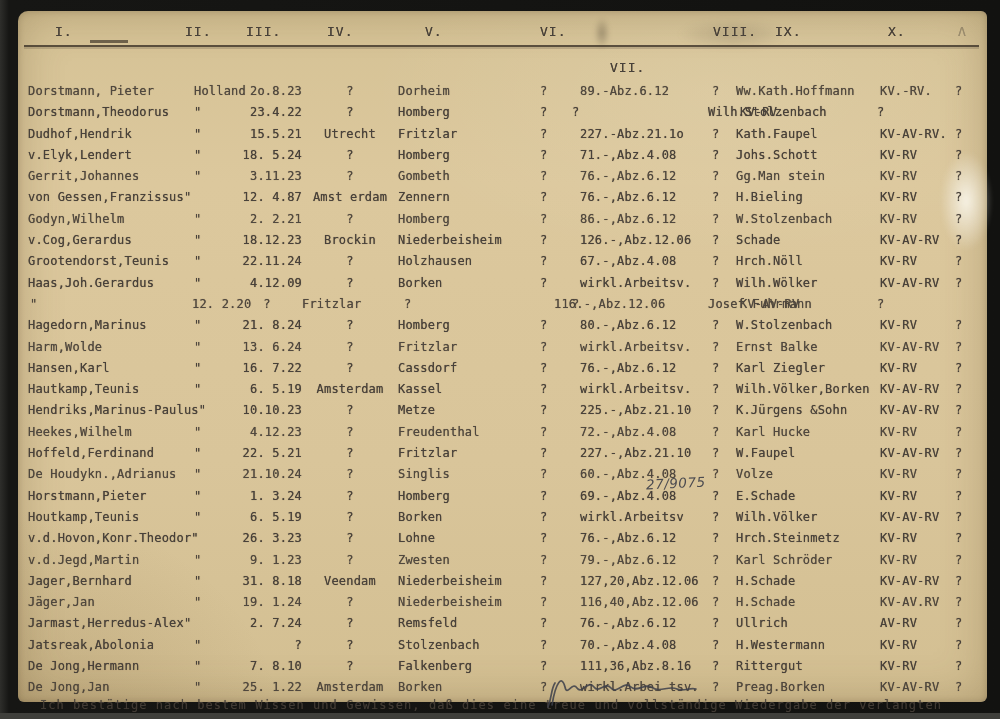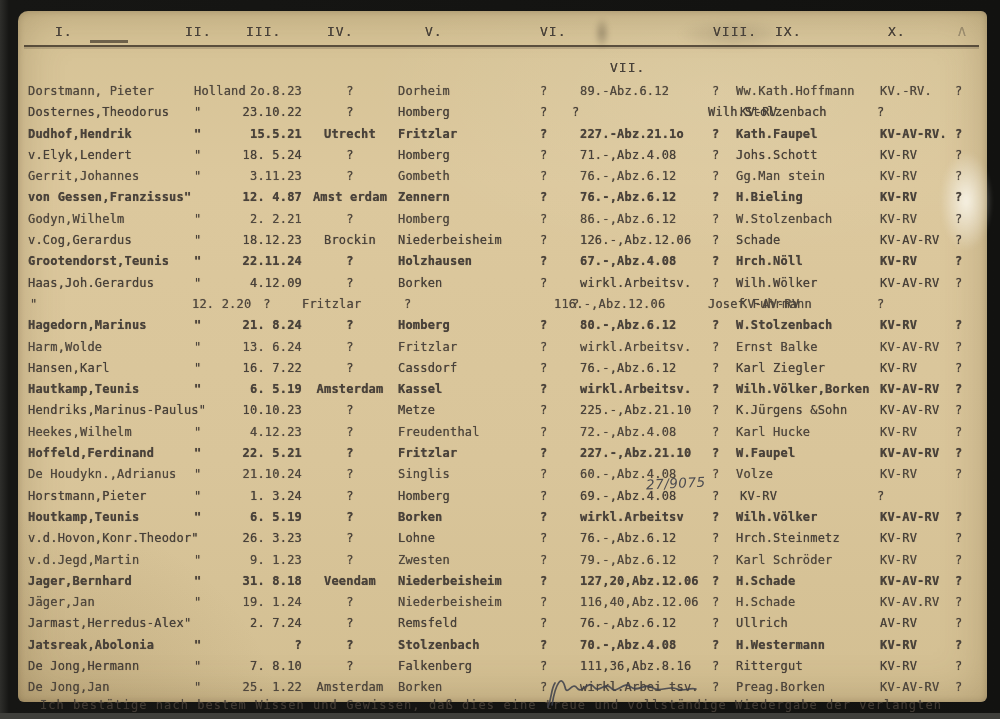--- a/index.html
+++ b/index.html
@@ -60,21 +60,21 @@
 
   
   .tbl { position:absolute; left:0; top:50px; right:16px; font-size:12px; letter-spacing:.2px;margin-top:20px; }
   .row {
     display:grid;
     grid-template-columns: 164px 40px 70px 96px 136px 26px 140px 28px 140px 78px 1fr;
     height:21.3px; line-height:21.3px; padding-left:10px;
     white-space:pre; text-shadow:0 0 .7px rgba(62,52,40,.8);
   }
   .row:nth-child(odd) { opacity:.94; }
-  .row:nth-child(3n)  { opacity:.99;font-weight:bold; }
+  .row:nth-child(3n)  { opacity:.99; }
   .c { overflow:visible; }
   .c2 { padding-left:2px; }
   .c3 { text-align:right; }
   .c4 { text-align:center; }
   .c6 { padding-left:6px; }
   .c7 { padding-left:20px; }
   .c8 { padding-left:12px; }
   .c9 { padding-left:8px; }
   .c10 { padding-left:12px; }
   .c11 { padding-left:9px; }
@@ -119,39 +119,39 @@
         <span class="hdr" style="left: 695px;">VIII.</span>
         <span class="hdr" style="left: 757px; text-align: center;">IX.</span>
         <span class="hdr" style="left: 870px;">X.</span>
         <span class="hdr faint" style="left: 940px;">Λ</span>
       </div>
     <div class="hdr-underline-i"></div>
     <div class="hdr-rule"></div>
 
     <div class="tbl" id="tbody">
         <div class="row"><span class="c c1">Dorstmann, Pieter</span><span class="c c2">Holland</span><span class="c c3">2o.8.23</span><span class="c c4">?</span><span class="c c5">Dorheim</span><span class="c c6">?</span><span class="c c7">89.-Abz.6.12</span><span class="c c8">?</span><span class="c c9">Ww.Kath.Hoffmann</span><span class="c c10">KV.-RV.</span><span class="c c11">?</span></div>
-        <div class="row"><span class="c c1">Dosternes,Theodorus</span><span class="c c2">"</span><span class="c c3">23.10.22</span><span class="c c4">?</span><span class="c c5">Homberg</span><span class="c c6">?</span><span class="c c8">?</span><span class="c c9">Wilh.Stolzenbach</span><span class="c c10">KV-RV.</span><span class="c c11">?</span></div>
+        <div class="row"><span class="c c1">Dorstmann,Theodorus</span><span class="c c2">"</span><span class="c c3">23.4.22</span><span class="c c4">?</span><span class="c c5">Homberg</span><span class="c c6">?</span><span class="c c8">?</span><span class="c c9">Wilh.Stolzenbach</span><span class="c c10">KV-RV.</span><span class="c c11">?</span></div>
         <div class="row"><span class="c c1">Dudhof,Hendrik</span><span class="c c2">"</span><span class="c c3">15.5.21</span><span class="c c4">Utrecht</span><span class="c c5">Fritzlar</span><span class="c c6">?</span><span class="c c7">227.-Abz.21.1o</span><span class="c c8">?</span><span class="c c9">Kath.Faupel</span><span class="c c10">KV-AV-RV.</span><span class="c c11">?</span></div>
         <div class="row"><span class="c c1">v.Elyk,Lendert</span><span class="c c2">"</span><span class="c c3">18. 5.24</span><span class="c c4">?</span><span class="c c5">Homberg</span><span class="c c6">?</span><span class="c c7">71.-,Abz.4.08</span><span class="c c8">?</span><span class="c c9">Johs.Schott</span><span class="c c10">KV-RV</span><span class="c c11">?</span></div>
         <div class="row"><span class="c c1">Gerrit,Johannes</span><span class="c c2">"</span><span class="c c3">3.11.23</span><span class="c c4">?</span><span class="c c5">Gombeth</span><span class="c c6">?</span><span class="c c7">76.-,Abz.6.12</span><span class="c c8">?</span><span class="c c9">Gg.Man stein</span><span class="c c10">KV-RV</span><span class="c c11">?</span></div>
         <div class="row"><span class="c c1">von Gessen,Franzissus"</span><span class="c c2"></span><span class="c c3">12. 4.87</span><span class="c c4">Amst erdam</span><span class="c c5">Zennern</span><span class="c c6">?</span><span class="c c7">76.-,Abz.6.12</span><span class="c c8">?</span><span class="c c9">H.Bieling</span><span class="c c10">KV-RV</span><span class="c c11">?</span></div>
         <div class="row"><span class="c c1">Godyn,Wilhelm</span><span class="c c2">"</span><span class="c c3">2. 2.21</span><span class="c c4">?</span><span class="c c5">Homberg</span><span class="c c6">?</span><span class="c c7">86.-,Abz.6.12</span><span class="c c8">?</span><span class="c c9">W.Stolzenbach</span><span class="c c10">KV-RV</span><span class="c c11">?</span></div>
         <div class="row"><span class="c c1">v.Cog,Gerardus</span><span class="c c2">"</span><span class="c c3">18.12.23</span><span class="c c4">Brockin</span><span class="c c5">Niederbeisheim</span><span class="c c6">?</span><span class="c c7">126.-,Abz.12.06</span><span class="c c8">?</span><span class="c c9">Schade</span><span class="c c10">KV-AV-RV</span><span class="c c11">?</span></div>
         <div class="row"><span class="c c1">Grootendorst,Teunis</span><span class="c c2">"</span><span class="c c3">22.11.24</span><span class="c c4">?</span><span class="c c5">Holzhausen</span><span class="c c6">?</span><span class="c c7">67.-,Abz.4.08</span><span class="c c8">?</span><span class="c c9">Hrch.Nöll</span><span class="c c10">KV-RV</span><span class="c c11">?</span></div>
         <div class="row"><span class="c c1">Haas,Joh.Gerardus</span><span class="c c2">"</span><span class="c c3">4.12.09</span><span class="c c4">?</span><span class="c c5">Borken</span><span class="c c6">?</span><span class="c c7">wirkl.Arbeitsv.</span><span class="c c8">?</span><span class="c c9">Wilh.Wölker</span><span class="c c10">KV-AV-RV</span><span class="c c11">?</span></div>
         <div class="row"><span class="c c2">"</span><span class="c c3">12. 2.20</span><span class="c c4">?</span><span class="c c5">Fritzlar</span><span class="c c6">?</span><span class="c c7">116.-,Abz.12.06</span><span class="c c8">?</span><span class="c c9">Josef Fuhrmann</span><span class="c c10">KV-AV-RV</span><span class="c c11">?</span></div>
         <div class="row"><span class="c c1">Hagedorn,Marinus</span><span class="c c2">"</span><span class="c c3">21. 8.24</span><span class="c c4">?</span><span class="c c5">Homberg</span><span class="c c6">?</span><span class="c c7">80.-,Abz.6.12</span><span class="c c8">?</span><span class="c c9">W.Stolzenbach</span><span class="c c10">KV-RV</span><span class="c c11">?</span></div>
         <div class="row"><span class="c c1">Harm,Wolde</span><span class="c c2">"</span><span class="c c3">13. 6.24</span><span class="c c4">?</span><span class="c c5">Fritzlar</span><span class="c c6">?</span><span class="c c7">wirkl.Arbeitsv.</span><span class="c c8">?</span><span class="c c9">Ernst Balke</span><span class="c c10">KV-AV-RV</span><span class="c c11">?</span></div>
         <div class="row"><span class="c c1">Hansen,Karl</span><span class="c c2">"</span><span class="c c3">16. 7.22</span><span class="c c4">?</span><span class="c c5">Cassdorf</span><span class="c c6">?</span><span class="c c7">76.-,Abz.6.12</span><span class="c c8">?</span><span class="c c9">Karl Ziegler</span><span class="c c10">KV-RV</span><span class="c c11">?</span></div>
         <div class="row"><span class="c c1">Hautkamp,Teunis</span><span class="c c2">"</span><span class="c c3">6. 5.19</span><span class="c c4">Amsterdam</span><span class="c c5">Kassel</span><span class="c c6">?</span><span class="c c7">wirkl.Arbeitsv.</span><span class="c c8">?</span><span class="c c9">Wilh.Völker,Borken</span><span class="c c10">KV-AV-RV</span><span class="c c11">?</span></div>
         <div class="row"><span class="c c1">Hendriks,Marinus-Paulus"</span><span class="c c2"></span><span class="c c3">10.10.23</span><span class="c c4">?</span><span class="c c5">Metze</span><span class="c c6">?</span><span class="c c7">225.-,Abz.21.10</span><span class="c c8">?</span><span class="c c9">K.Jürgens &amp;Sohn</span><span class="c c10">KV-AV-RV</span><span class="c c11">?</span></div>
         <div class="row"><span class="c c1">Heekes,Wilhelm</span><span class="c c2">"</span><span class="c c3">4.12.23</span><span class="c c4">?</span><span class="c c5">Freudenthal</span><span class="c c6">?</span><span class="c c7">72.-,Abz.4.08</span><span class="c c8">?</span><span class="c c9">Karl Hucke</span><span class="c c10">KV-RV</span><span class="c c11">?</span></div>
         <div class="row"><span class="c c1">Hoffeld,Ferdinand</span><span class="c c2">"</span><span class="c c3">22. 5.21</span><span class="c c4">?</span><span class="c c5">Fritzlar</span><span class="c c6">?</span><span class="c c7">227.-,Abz.21.10</span><span class="c c8">?</span><span class="c c9">W.Faupel</span><span class="c c10">KV-AV-RV</span><span class="c c11">?</span></div>
         <div class="row"><span class="c c1">De Houdykn.,Adrianus</span><span class="c c2">"</span><span class="c c3">21.10.24</span><span class="c c4">?</span><span class="c c5">Singlis</span><span class="c c6">?</span><span class="c c7">60.-,Abz.4.08</span><span class="c c8">?</span><span class="c c9">Volze</span><span class="c c10">KV-RV</span><span class="c c11">?</span></div>
-        <div class="row"><span class="c c1">Horstmann,Pieter</span><span class="c c2">"</span><span class="c c3">1. 3.24</span><span class="c c4">?</span><span class="c c5">Homberg</span><span class="c c6">?</span><span class="c c7">69.-,Abz.4.08</span><span class="c c8">?</span><span class="c c10">KV-RV</span><span class="c c11">?</span></div>
+        <div class="row"><span class="c c1">Horstmann,Pieter</span><span class="c c2">"</span><span class="c c3">1. 3.24</span><span class="c c4">?</span><span class="c c5">Homberg</span><span class="c c6">?</span><span class="c c7">69.-,Abz.4.08</span><span class="c c8">?</span><span class="c c9">E.Schade</span><span class="c c10">KV-RV</span><span class="c c11">?</span></div>
         <div class="row"><span class="c c1">Houtkamp,Teunis</span><span class="c c2">"</span><span class="c c3">6. 5.19</span><span class="c c4">?</span><span class="c c5">Borken</span><span class="c c6">?</span><span class="c c7">wirkl.Arbeitsv</span><span class="c c8">?</span><span class="c c9">Wilh.Völker</span><span class="c c10">KV-AV-RV</span><span class="c c11">?</span></div>
         <div class="row"><span class="c c1">v.d.Hovon,Konr.Theodor"</span><span class="c c2"></span><span class="c c3">26. 3.23</span><span class="c c4">?</span><span class="c c5">Lohne</span><span class="c c6">?</span><span class="c c7">76.-,Abz.6.12</span><span class="c c8">?</span><span class="c c9">Hrch.Steinmetz</span><span class="c c10">KV-RV</span><span class="c c11">?</span></div>
         <div class="row"><span class="c c1">v.d.Jegd,Martin</span><span class="c c2">"</span><span class="c c3">9. 1.23</span><span class="c c4">?</span><span class="c c5">Zwesten</span><span class="c c6">?</span><span class="c c7">79.-,Abz.6.12</span><span class="c c8">?</span><span class="c c9">Karl Schröder</span><span class="c c10">KV-RV</span><span class="c c11">?</span></div>
         <div class="row"><span class="c c1">Jager,Bernhard</span><span class="c c2">"</span><span class="c c3">31. 8.18</span><span class="c c4">Veendam</span><span class="c c5">Niederbeisheim</span><span class="c c6">?</span><span class="c c7">127,20,Abz.12.06</span><span class="c c8">?</span><span class="c c9">H.Schade</span><span class="c c10">KV-AV-RV</span><span class="c c11">?</span></div>
         <div class="row"><span class="c c1">Jäger,Jan</span><span class="c c2">"</span><span class="c c3">19. 1.24</span><span class="c c4">?</span><span class="c c5">Niederbeisheim</span><span class="c c6">?</span><span class="c c7">116,40,Abz.12.06</span><span class="c c8">?</span><span class="c c9">H.Schade</span><span class="c c10">KV-AV.RV</span><span class="c c11">?</span></div>
         <div class="row"><span class="c c1">Jarmast,Herredus-Alex"</span><span class="c c2"></span><span class="c c3">2. 7.24</span><span class="c c4">?</span><span class="c c5">Remsfeld</span><span class="c c6">?</span><span class="c c7">76.-,Abz.6.12</span><span class="c c8">?</span><span class="c c9">Ullrich</span><span class="c c10">AV-RV</span><span class="c c11">?</span></div>
         <div class="row"><span class="c c1">Jatsreak,Abolonia</span><span class="c c2">"</span><span class="c c3">?</span><span class="c c4">?</span><span class="c c5">Stolzenbach</span><span class="c c6">?</span><span class="c c7">70.-,Abz.4.08</span><span class="c c8">?</span><span class="c c9">H.Westermann</span><span class="c c10">KV-RV</span><span class="c c11">?</span></div>
         <div class="row"><span class="c c1">De Jong,Hermann</span><span class="c c2">"</span><span class="c c3">7. 8.10</span><span class="c c4">?</span><span class="c c5">Falkenberg</span><span class="c c6">?</span><span class="c c7">111,36,Abz.8.16</span><span class="c c8">?</span><span class="c c9">Rittergut</span><span class="c c10">KV-RV</span><span class="c c11">?</span></div>
         <div class="row"><span class="c c1">De Jong,Jan</span><span class="c c2">"</span><span class="c c3">25. 1.22</span><span class="c c4">Amsterdam</span><span class="c c5">Borken</span><span class="c c6">?</span><span class="c c7">wirkl.Arbei tsv.</span><span class="c c8">?</span><span class="c c9">Preag.Borken</span><span class="c c10">KV-AV-RV</span><span class="c c11">?</span></div>
       </div>

